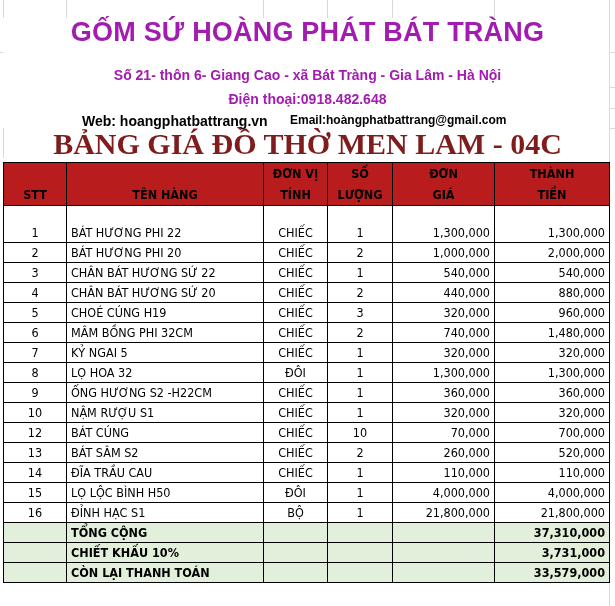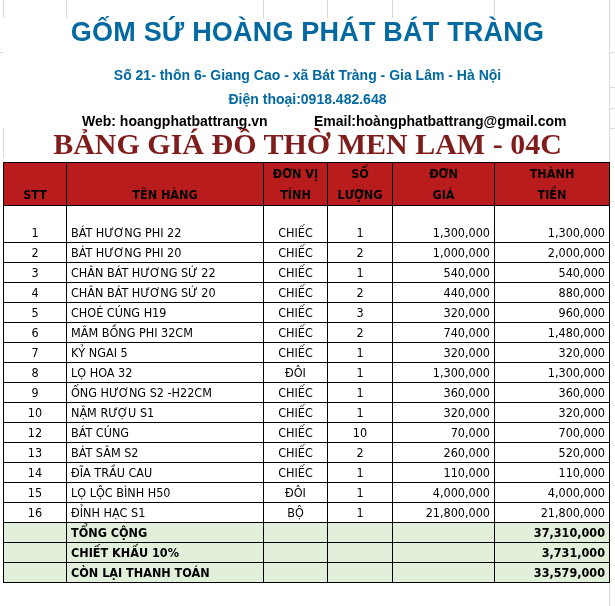--- a/index.html
+++ b/index.html
@@ -1,24 +1,24 @@
 <!DOCTYPE html>
 <html><head>
 <meta charset="utf-8">
 <style>
   html, body { margin:0; padding:0; background:#ffffff; }
   body { width:615px; height:606px; position:relative; overflow:hidden; font-family:"Liberation Sans", sans-serif; }
   .grid-v { position:absolute; top:0; width:1px; background:#d9d9d9; }
   .grid-h { position:absolute; left:0; height:1px; background:#d9d9d9; }
-  .hdr { position:absolute; left:0; width:615px; text-align:center; color:#0369a1; }
+  .hdr { position:absolute; left:0; width:615px; text-align:center; color:#a21caf; }
   .company { top:17px; font-size:27px; font-weight:bold; letter-spacing:0.2px; }
   .address { top:67px; font-size:14px; font-weight:bold; }
   .phone { top:91px; font-size:14px; font-weight:bold; }
   .web { position:absolute; top:113px; left:82px; font-size:14px; font-weight:bold; }
-  .email { position:absolute; top:113px; left:290px; font-size:14px; font-weight:bold;margin-left:24px; }
+  .email { position:absolute; top:113px; left:290px; font-size:12px; font-weight:bold; }
   .title { top:127px; font-family:"Liberation Serif", serif; font-size:30px; font-weight:bold; color:#7f1d1d; padding-left:0; }
   table.price { position:absolute; left:3px; top:162px; border-collapse:collapse; table-layout:fixed; font-family:"DejaVu Sans Condensed","DejaVu Sans", sans-serif; font-size:12.5px; color:#000; }
   table.price td, table.price th { border:1px solid #000; padding:0 4px; height:19px; line-height:19px; white-space:nowrap; overflow:hidden; }
   table.price th { background:#b91c1c; font-weight:bold; text-align:center; vertical-align:bottom; line-height:21px; padding-bottom:0; }
   table.price thead tr { height:42px; }
   .c { text-align:center; }
   .r { text-align:right;margin-left:19px; }
   .l { text-align:left; }
   tr.first td { height:36px; vertical-align:bottom; }
   tr.sum td { background:#e2efda; font-weight:bold; }

